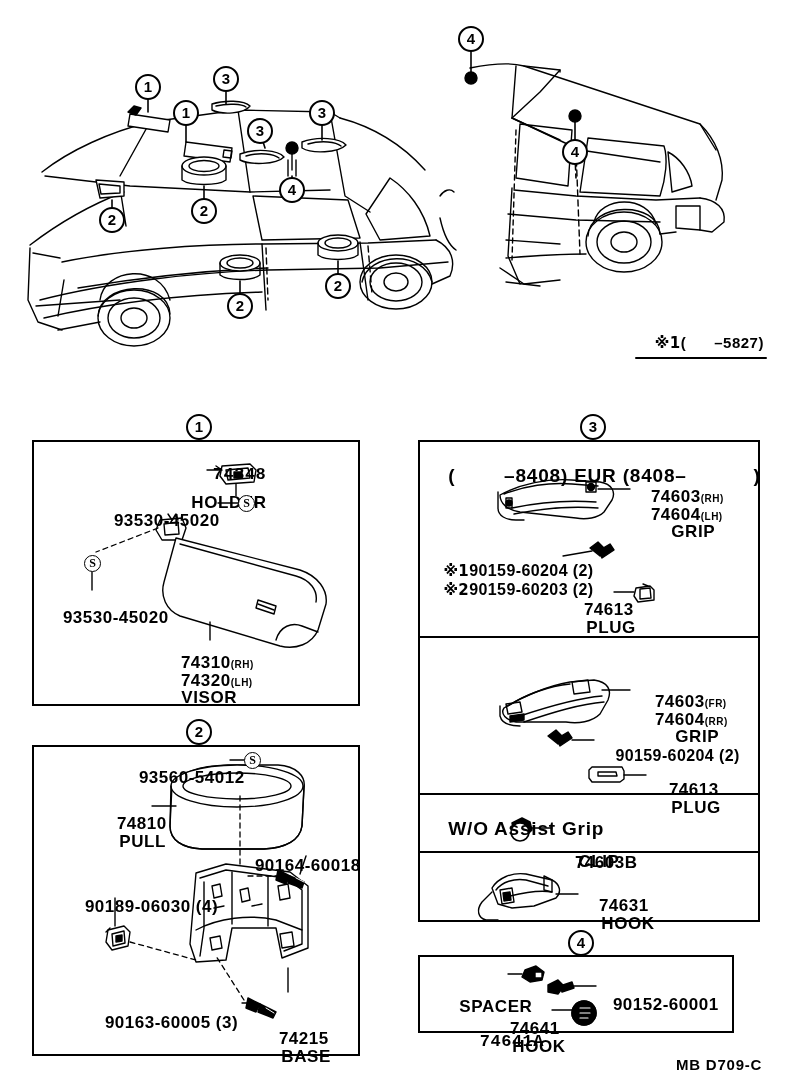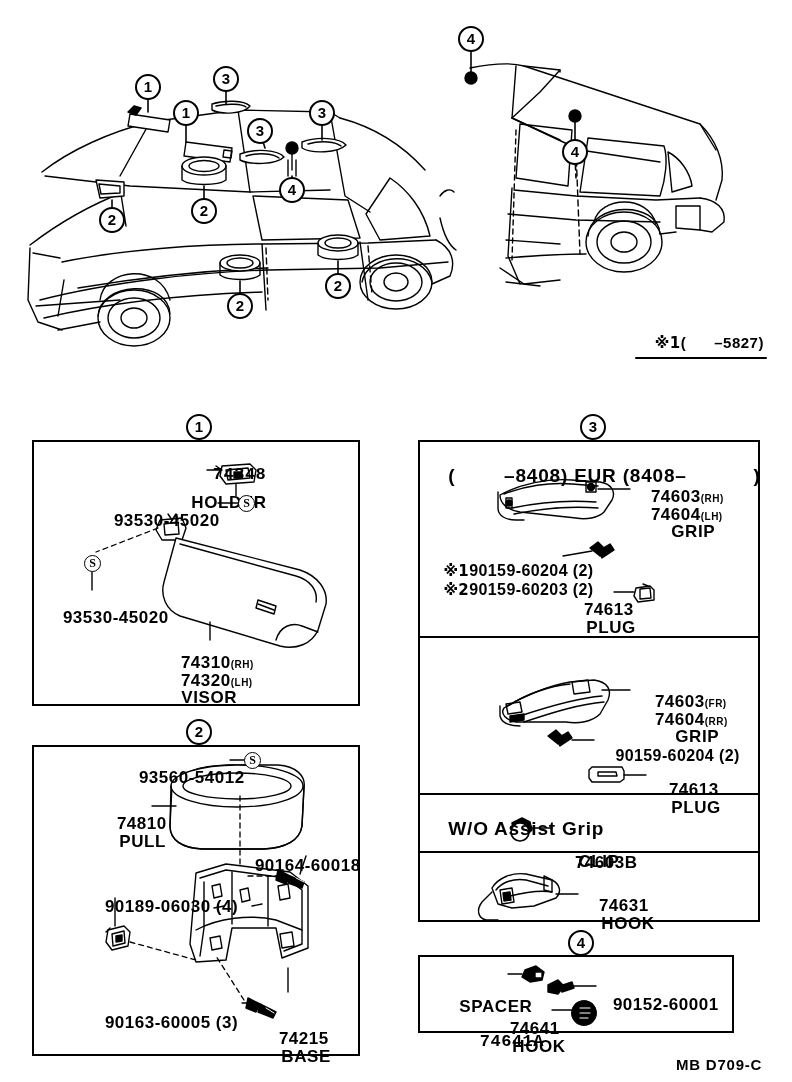--- a/index.html
+++ b/index.html
@@ -469,21 +469,21 @@
     <span>74810</span>
   </div>
   <div class="lbl sub" style="left:98px;top:816px;">
     <span>PULL</span>
   </div>
 
   <div class="lbl pnum" style="left:234px;top:840px;">
     <span>90164-60018</span>
   </div>
 
-  <div class="lbl pnum" style="left:84px;top:881px;">
+  <div class="lbl pnum" style="left:64px;top:881px;">
     <span>90189-06030 (4)</span>
   </div>
 
   <div class="lbl pnum" style="left:84px;top:997px;">
     <span>90163-60005 (3)</span>
   </div>
 
   <div class="lbl pnum" style="left:258px;top:1013px;">
     <span>74215</span>
   </div>

